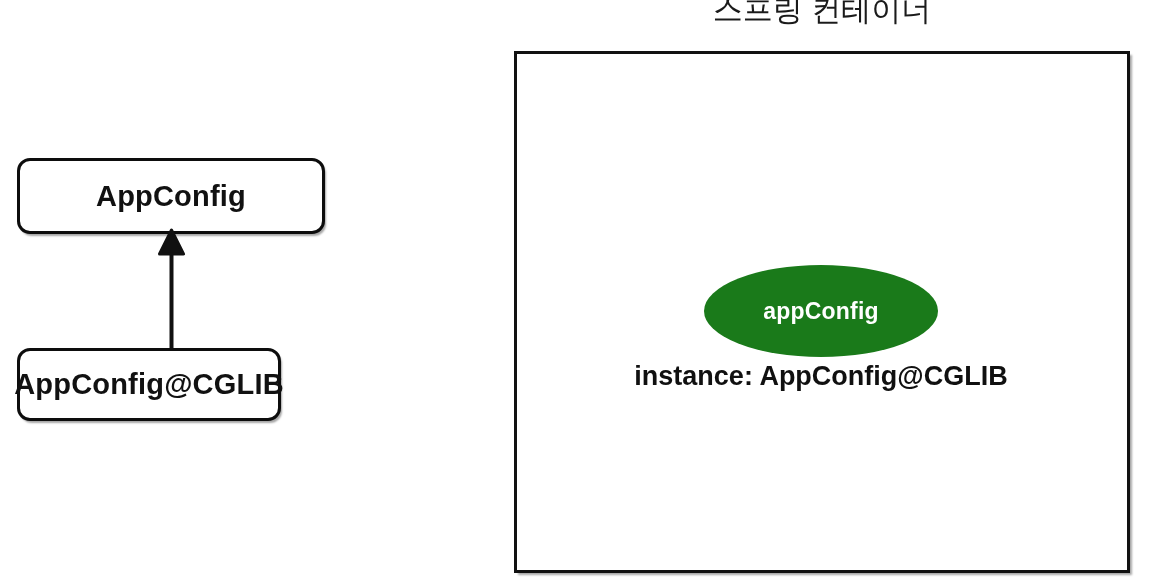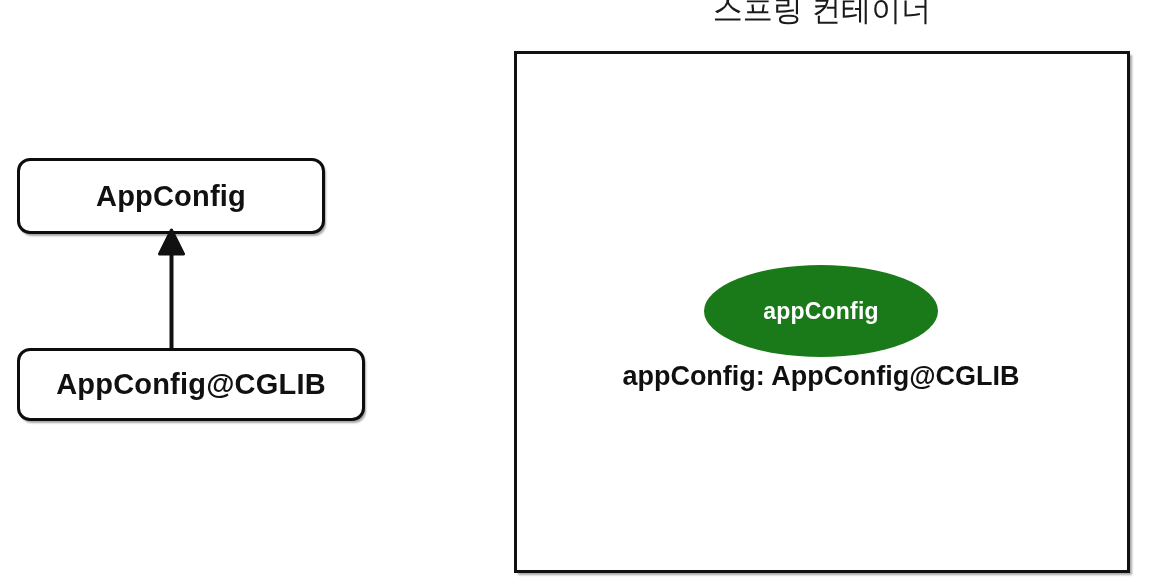--- a/index.html
+++ b/index.html
@@ -46,21 +46,21 @@
     left: 17px;
     top: 158px;
     width: 308px;
     height: 76px;
   }
   #box-appconfig .class-label { font-size: 29px; }
 
   #box-appconfig-cglib {
     left: 17px;
     top: 348px;
-    width: 348px;
+    width: 264px;
     height: 73px;
   }
   #box-appconfig-cglib .class-label { font-size: 29px; }
 
   .inherit-arrow {
     position: absolute;
     left: 140px;
     top: 228px;
     width: 64px;
     height: 126px;
@@ -145,15 +145,15 @@
   </div>
 
   <div class="container-title">스프링 컨테이너</div>
 
   <div class="container-box"></div>
 
   <div class="bean-ellipse">
     <span class="bean-name">appConfig</span>
   </div>
 
-  <div class="bean-instance-label">appConfig: AppConfig@CGLIB</div>
+  <div class="bean-instance-label">instance: AppConfig@CGLIB</div>
 
 </div>
 
 </body></html>

